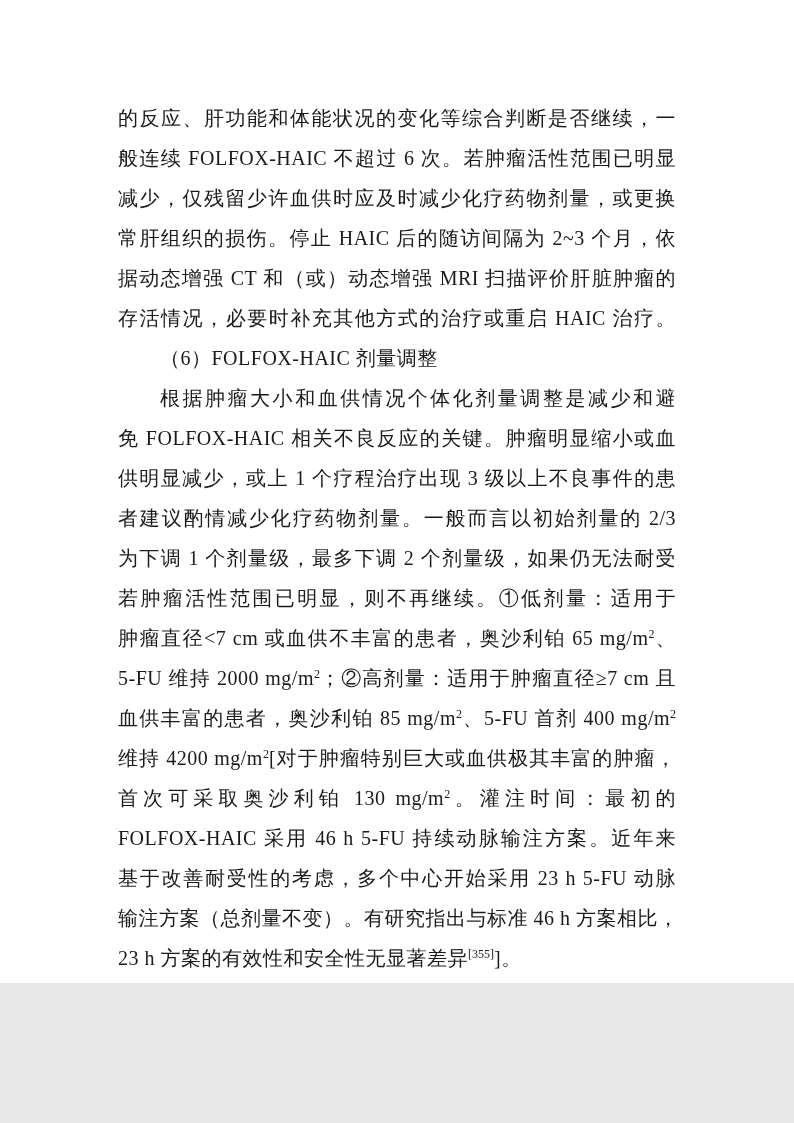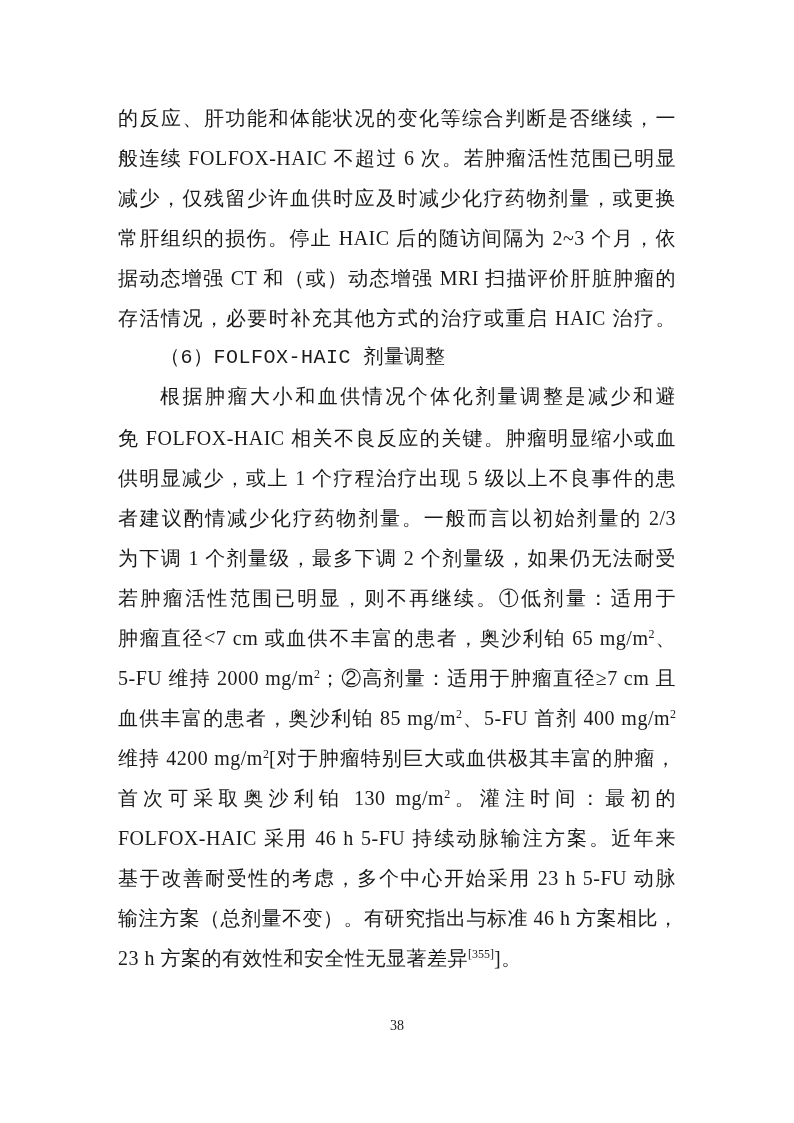--- a/index.html
+++ b/index.html
@@ -3,21 +3,21 @@
 <meta charset="utf-8">
 <style>
   html, body {
     margin: 0;
     padding: 0;
     background: #e8e8e8;
   }
   .page {
     position: relative;
     width: 794px;
-    height: 1123px;
+    height: 983px;
     background: #ffffff;
     overflow: hidden;
     font-family: "Liberation Serif", "DejaVu Serif", serif;
     color: #1a1a1a;
   }
   .text-block {
     position: absolute;
     left: 118px;
     top: 98px;
     width: 558px;
@@ -30,21 +30,20 @@
     text-align-last: justify;
     letter-spacing: 0.5px;
     white-space: nowrap;
   }
   .line.align-left {
     text-align: left;
     text-align-last: left;
   }
   .line.indent {
     text-indent: 42px;
-    font-family: Liberation Mono, monospace;
   }
   .line sup.sup {
     font-size: 12px;
     line-height: 0;
     vertical-align: 7px;
     letter-spacing: 0;
   }
   .page-number {
     position: absolute;
     left: 0;
@@ -63,21 +62,21 @@
   <div class="text-block">
       <div class="line"><span>的反应、肝功能和体能状况的变化等综合判断是否继续，一</span></div>
       <div class="line"><span>般连续 FOLFOX-HAIC 不超过 6 次。若肿瘤活性范围已明显</span></div>
       <div class="line"><span>减少，仅残留少许血供时应及时减少化疗药物剂量，或更换</span></div>
       <div class="line"><span>常肝组织的损伤。停止 HAIC 后的随访间隔为 2~3 个月，依</span></div>
       <div class="line"><span>据动态增强 CT 和（或）动态增强 MRI 扫描评价肝脏肿瘤的</span></div>
       <div class="line"><span>存活情况，必要时补充其他方式的治疗或重启 HAIC 治疗。</span></div>
       <div class="line indent align-left"><span>（6）FOLFOX-HAIC 剂量调整</span></div>
       <div class="line indent"><span>根据肿瘤大小和血供情况个体化剂量调整是减少和避</span></div>
       <div class="line"><span>免 FOLFOX-HAIC 相关不良反应的关键。肿瘤明显缩小或血</span></div>
-      <div class="line"><span>供明显减少，或上 1 个疗程治疗出现 5 级以上不良事件的患</span></div>
+      <div class="line"><span>供明显减少，或上 1 个疗程治疗出现 3 级以上不良事件的患</span></div>
       <div class="line"><span>者建议酌情减少化疗药物剂量。一般而言以初始剂量的 2/3</span></div>
       <div class="line"><span>为下调 1 个剂量级，最多下调 2 个剂量级，如果仍无法耐受</span></div>
       <div class="line"><span>若肿瘤活性范围已明显，则不再继续。①低剂量：适用于</span></div>
       <div class="line"><span>肿瘤直径&lt;7 cm 或血供不丰富的患者，奥沙利铂 65 mg/m</span><sup class="sup">2</sup><span>、</span></div>
       <div class="line"><span>5-FU 维持 2000 mg/m</span><sup class="sup">2</sup><span>；②高剂量：适用于肿瘤直径≥7 cm 且</span></div>
       <div class="line"><span>血供丰富的患者，奥沙利铂 85 mg/m</span><sup class="sup">2</sup><span>、5-FU 首剂 400 mg/m</span><sup class="sup">2</sup></div>
       <div class="line"><span>维持 4200 mg/m</span><sup class="sup">2</sup><span>[对于肿瘤特别巨大或血供极其丰富的肿瘤，</span></div>
       <div class="line"><span>首次可采取奥沙利铂 130 mg/m</span><sup class="sup">2</sup><span>。灌注时间：最初的</span></div>
       <div class="line"><span>FOLFOX-HAIC 采用 46 h 5-FU 持续动脉输注方案。近年来</span></div>
       <div class="line"><span>基于改善耐受性的考虑，多个中心开始采用 23 h 5-FU 动脉</span></div>

